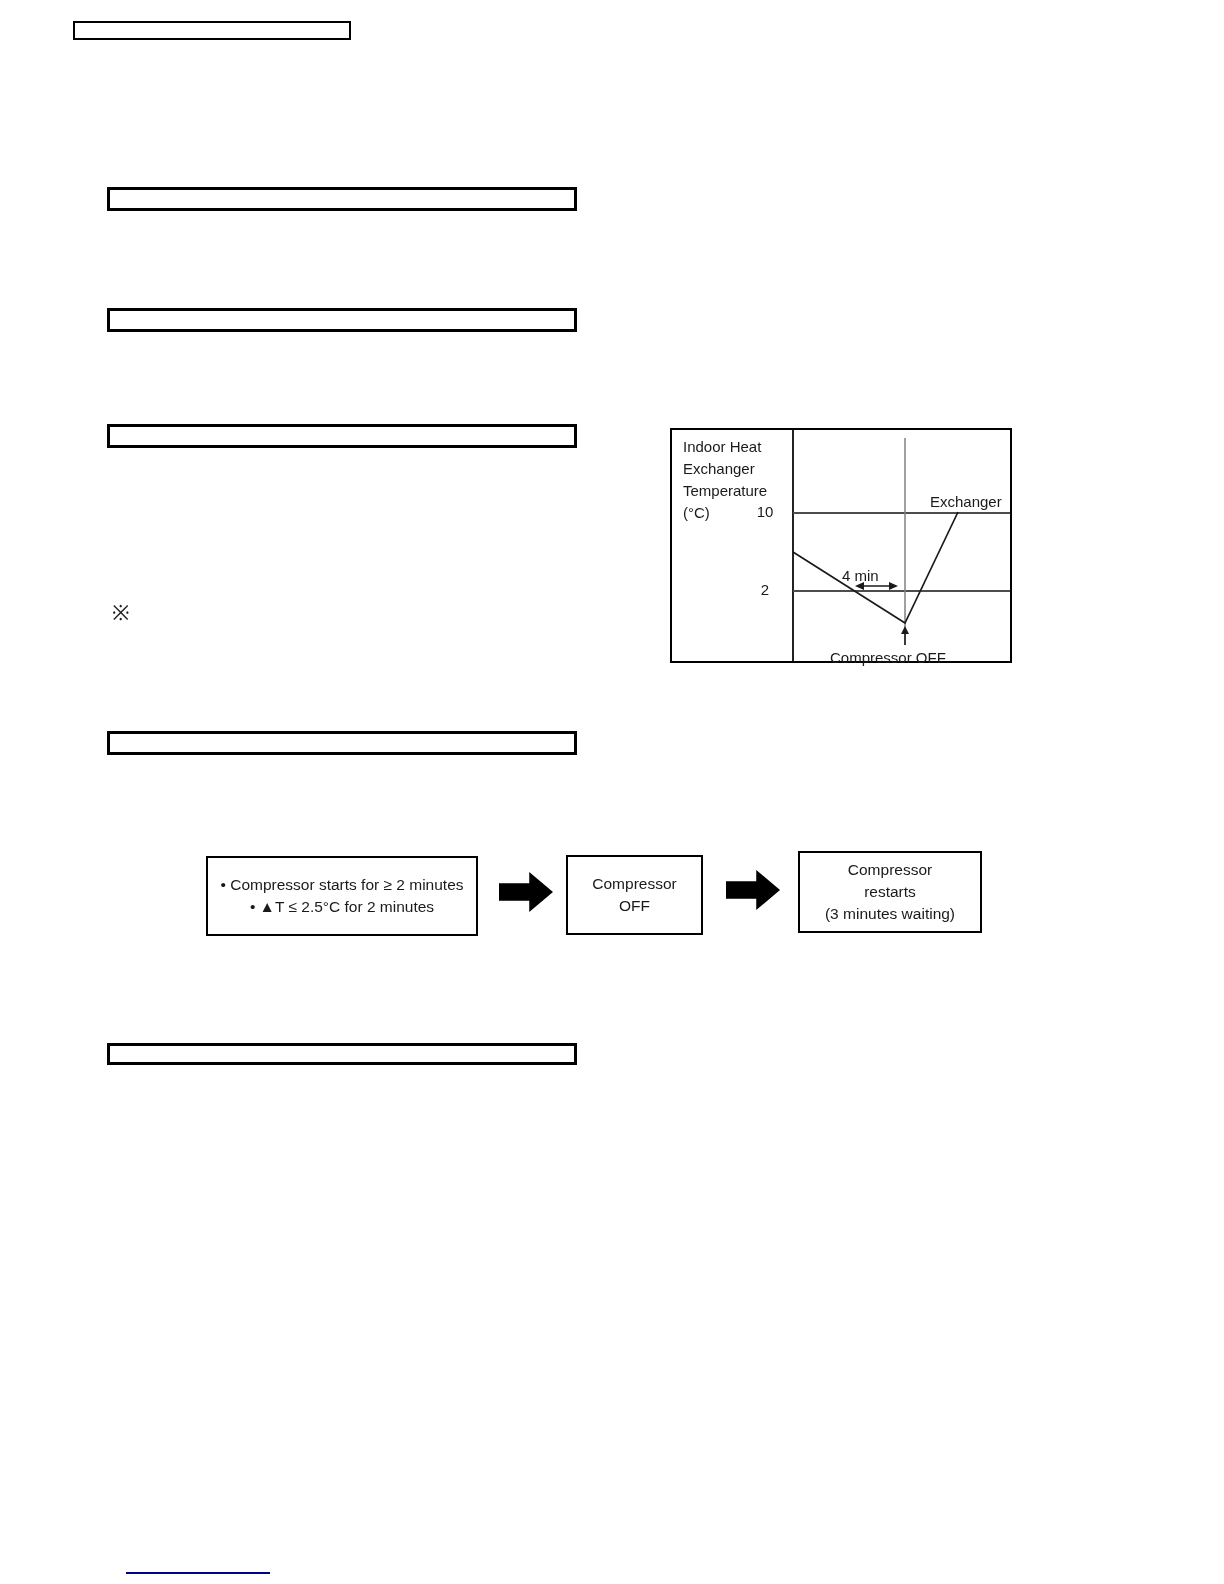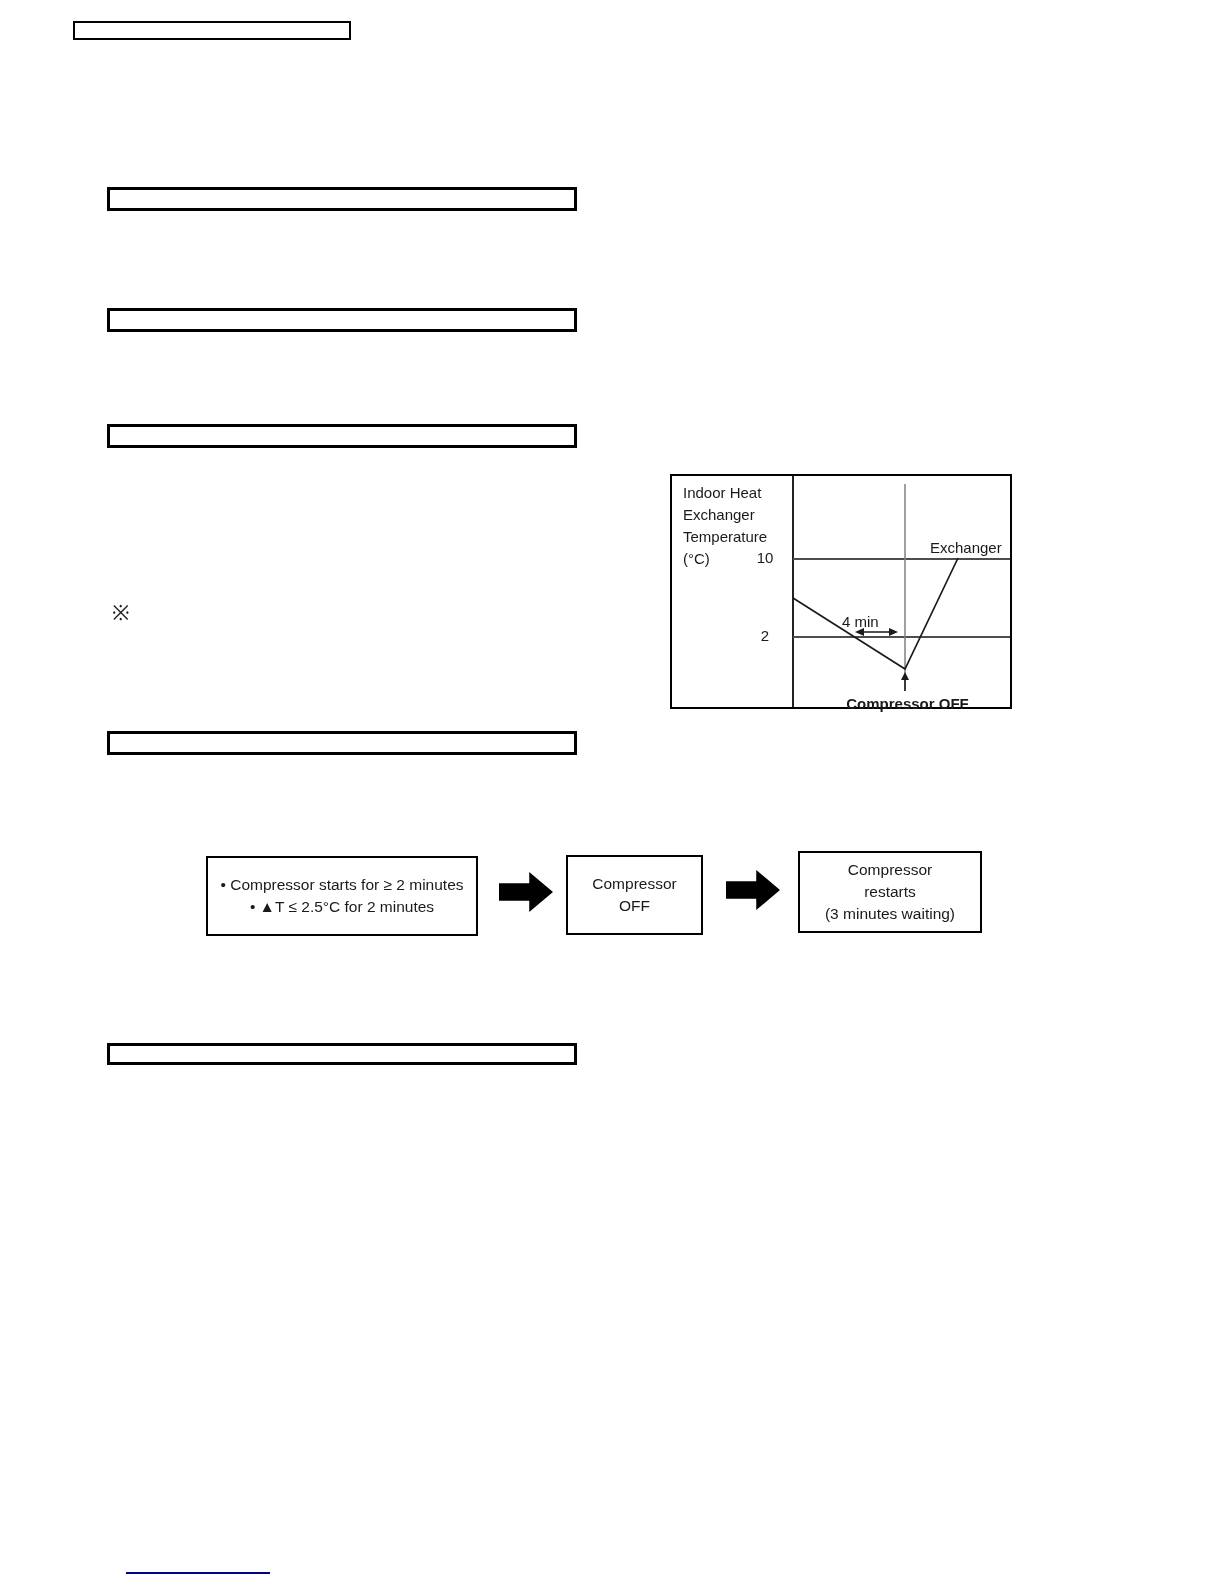--- a/index.html
+++ b/index.html
@@ -3,21 +3,21 @@
 <meta charset="utf-8">
 <style>
   html,body{margin:0;padding:0;}
   body{
     width:1224px;height:1584px;position:relative;background:#ffffff;
     font-family:"Liberation Sans", sans-serif;color:#1a1a1a;overflow:hidden;
   }
   .abs{position:absolute;}
   .headerbox{border:2px solid #000;background:#fff;box-sizing:border-box;}
   .bar{border:3px solid #000;background:#fff;box-sizing:border-box;}
-  .chart-panel{border:2px solid #000;background:#fff;box-sizing:border-box;margin-top:46px;}
+  .chart-panel{border:2px solid #000;background:#fff;box-sizing:border-box;}
   .chart-label{font-size:15px;line-height:22px;white-space:nowrap;}
   .tick{font-size:15px;text-align:center;}
   .flow-box{border:2px solid #000;background:#fff;box-sizing:border-box;
     display:flex;flex-direction:column;justify-content:center;align-items:center;
     font-size:15.5px;line-height:22px;text-align:center;white-space:nowrap;}
   .block-arrow{background:#000;
     clip-path:polygon(0 28%, 56% 28%, 56% 0, 100% 50%, 56% 100%, 56% 72%, 0 72%);}
   .refmark{font-size:21px;line-height:21px;}
   .footer-link-line{height:2px;}
 </style>
@@ -58,21 +58,21 @@
     <div>Exchanger</div>
     <div>Temperature</div>
     <div>(°C)</div>
   </div>
 
   <div class="abs tick" style="left:72px;top:73px;width:42px;">10</div>
   <div class="abs tick" style="left:72px;top:151px;width:42px;">2</div>
 
   <div class="abs chart-label" style="left:258px;top:61px;">Exchanger</div>
   <div class="abs chart-label" style="left:170px;top:135px;width:66px;text-align:left;">4 min</div>
-  <div class="abs chart-label" style="left:158px;top:217px;width:155px;text-align:center;font-weight:bold;">Compressor OFF</div>
+  <div class="abs chart-label" style="left:158px;top:217px;width:155px;">Compressor OFF</div>
 </div>
 
 <div class="abs flow-box" style="left:206px;top:856px;width:272px;height:80px;">
   <div>• Compressor starts for ≥ 2 minutes</div>
   <div>• ▲T ≤ 2.5°C for 2 minutes</div>
 </div>
 
 <div class="abs block-arrow" style="left:499px;top:872px;width:54px;height:40px;"></div>
 
 <div class="abs flow-box" style="left:566px;top:855px;width:137px;height:80px;">

